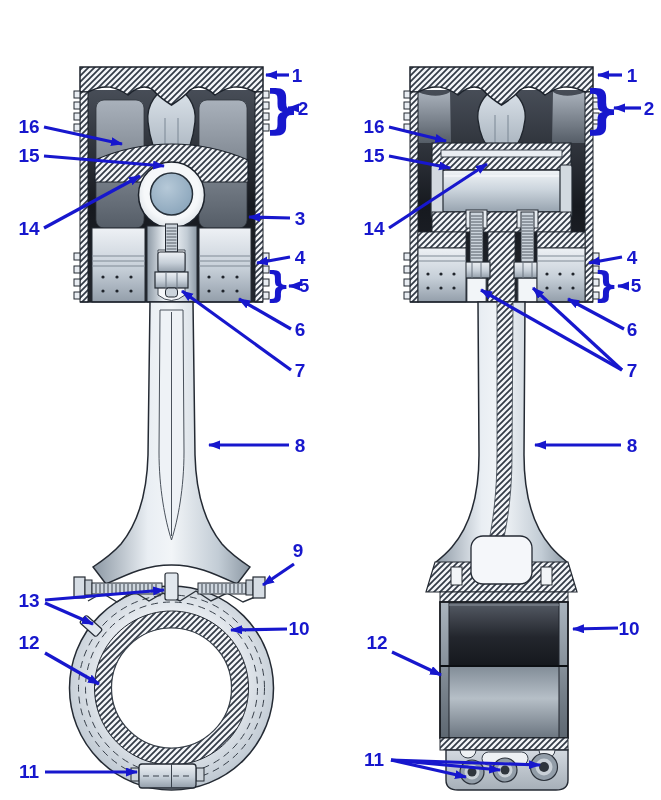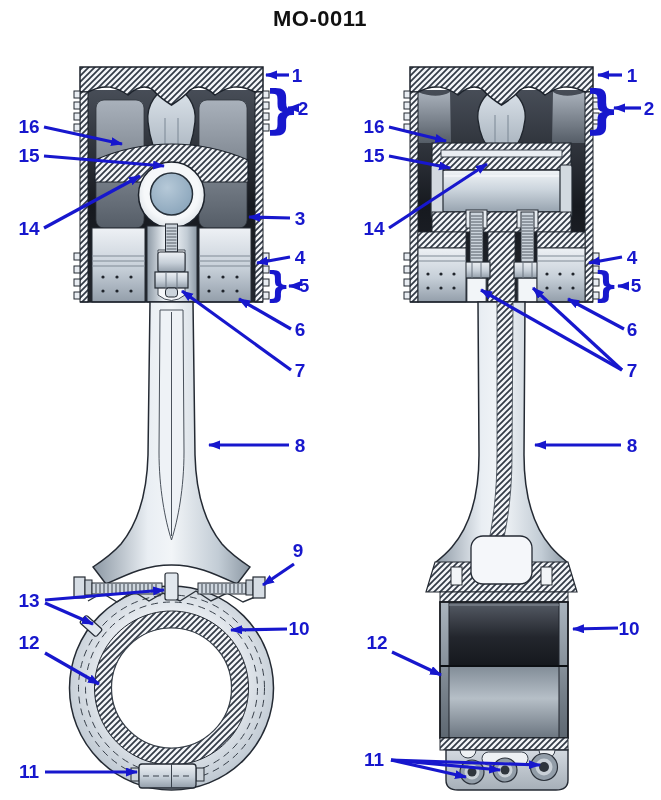--- a/index.html
+++ b/index.html
@@ -9,21 +9,20 @@
          font-size:22px;font-weight:bold;color:#111111;letter-spacing:.5px;}
   svg{position:absolute;top:0;left:0;}
   .num{font-family:"Liberation Sans",sans-serif;font-size:19px;font-weight:bold;fill:#1717cd;}
   .brace{font-family:"DejaVu Sans",sans-serif;font-weight:bold;fill:#1717cd;}
   .cl{stroke:#1717cd;stroke-width:3.2;fill:none;}
 </style>
 </head>
 <body>
 
 <div class="stage">
-  <div class="title">MO-0011</div>
 
   <svg width="661" height="800" viewBox="0 0 661 800">
     <defs>
       <pattern id="hatch" width="6" height="6" patternUnits="userSpaceOnUse">
         <rect width="6" height="6" fill="#f3f5f8"></rect>
         <path d="M-1.5,1.5 L1.5,-1.5 M-1.5,7.5 L7.5,-1.5 M4.5,7.5 L7.5,4.5" stroke="#323a46" stroke-width="1.7"></path>
       </pattern>
       <linearGradient id="gCavity" x1="0" y1="0" x2="0" y2="1">
         <stop offset="0" stop-color="#474d57"></stop>
           <stop offset=".55" stop-color="#16191f"></stop>

